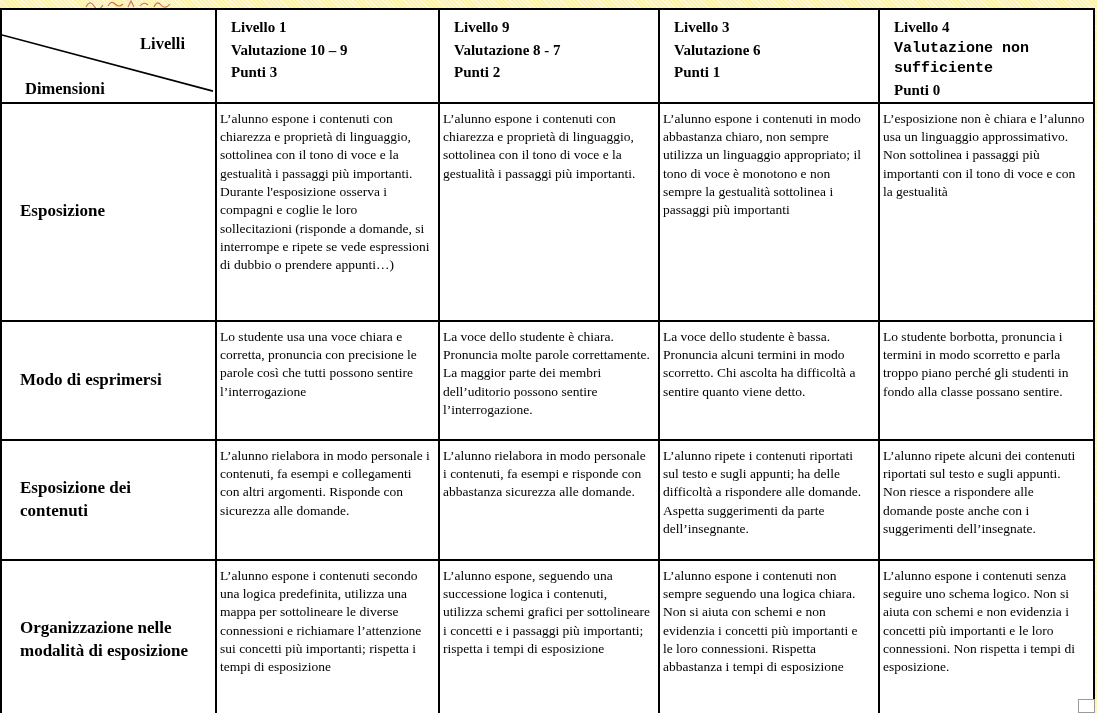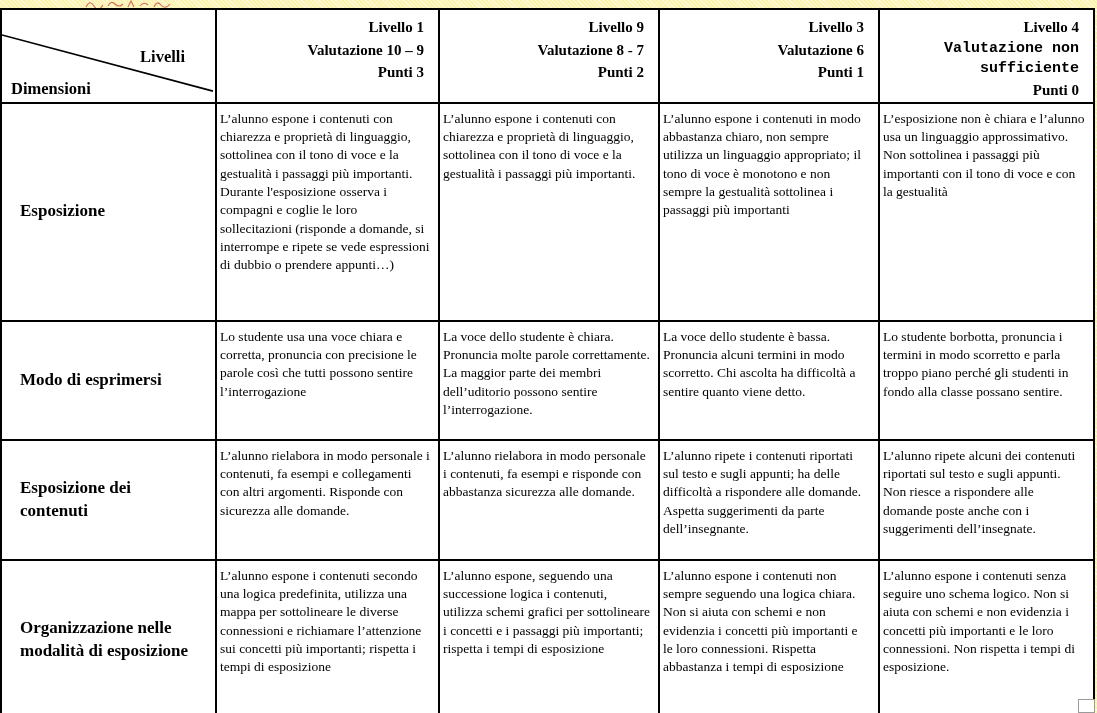--- a/index.html
+++ b/index.html
@@ -26,45 +26,45 @@
   }
   td, th {
     border: 2px solid #000;
     vertical-align: top;
     padding: 4px 8px;
     overflow: hidden;
   }
   th.level {
     font-size: 15px;
     font-weight: bold;
-    text-align: right;
+    text-align: left;
     line-height: 1.5;
     padding: 6px 14px 0 14px;
   }
   th.level .hline { white-space: nowrap; }
   th.level .wrapline { white-space: normal; line-height: 1.35; font-family: Liberation Mono, monospace; }
   td.dim {
     font-size: 17px;
     font-weight: bold;
     vertical-align: middle;
     padding: 4px 18px;
     line-height: 1.3;
   }
   td.desc {
     font-size: 13.5px;
     line-height: 1.36;
     padding: 6px 8px 4px 3px;
   }
   th.corner { position: relative; padding: 0; }
   .corner-top {
-    position: absolute; top: 37px; right: 30px;
+    position: absolute; top: 24px; right: 30px;
     font-size: 16.5px; font-weight: bold;
   }
   .corner-bottom {
-    position: absolute; bottom: 3px; left: 9px;
+    position: absolute; bottom: 3px; left: 23px;
     font-size: 16.5px; font-weight: bold;
   }
   .corner-svg { position: absolute; left: 0; top: 0; width: 100%; height: 100%; }
   .corner-artifact {
     position: absolute; right: 2px; bottom: 0;
     width: 17px; height: 14px;
     background: #ffffff;
     border: 1px solid #9a9a9a;
   }
 </style>

